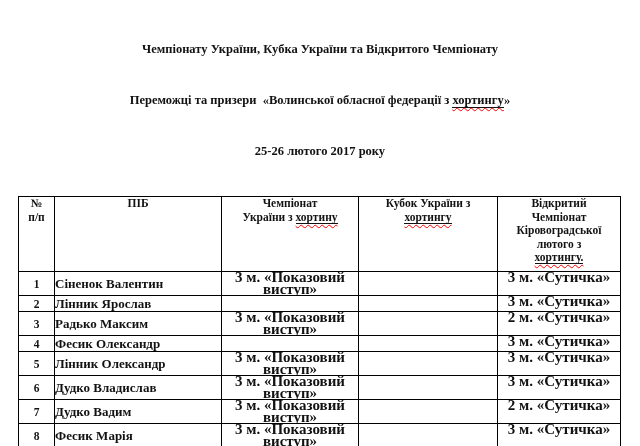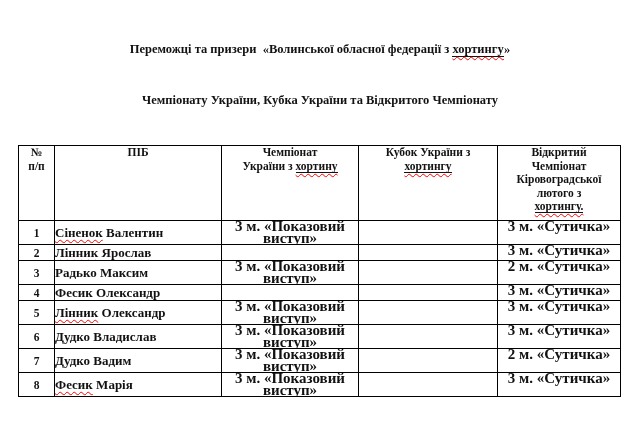--- a/index.html
+++ b/index.html
@@ -17,21 +17,20 @@
   .title {
     padding-top: 7px;
     text-align: center;
     font-size: 12.5px;
     line-height: 17px;
     white-space: pre-wrap;
   }
 
   
   .sq {
-    text-decoration: underline;
     text-decoration-style: wavy;
     text-decoration-color: #ff0000;
     text-decoration-thickness: 1px;
     text-underline-offset: 2px;
   }
   
   .usq {
     border-bottom: 1px solid #121212;
     text-decoration: underline;
     text-decoration-style: wavy;
@@ -88,22 +87,23 @@
     line-height: 11.5px;
     padding-top: 1px;
   }
 </style>
 </head>
 <body>
 
 <div class="page">
 
   <div class="title">
+    <div><span>Чемпіонату України, Кубка України та Відкритого Чемпіонату</span></div>
     <div><span>Переможці та призери  «Волинської обласної федерації з </span><span class="usq">хортингу</span><span>»</span></div>
-    <div><span>Чемпіонату України, Кубка України та Відкритого Чемпіонату</span></div>
+    <div><span>25-26 лютого 2017 року</span></div>
   </div>
 
   <table class="results">
     <colgroup>
         <col class="c1">
         <col class="c2">
         <col class="c3">
         <col class="c4">
         <col class="c5">
       </colgroup>

